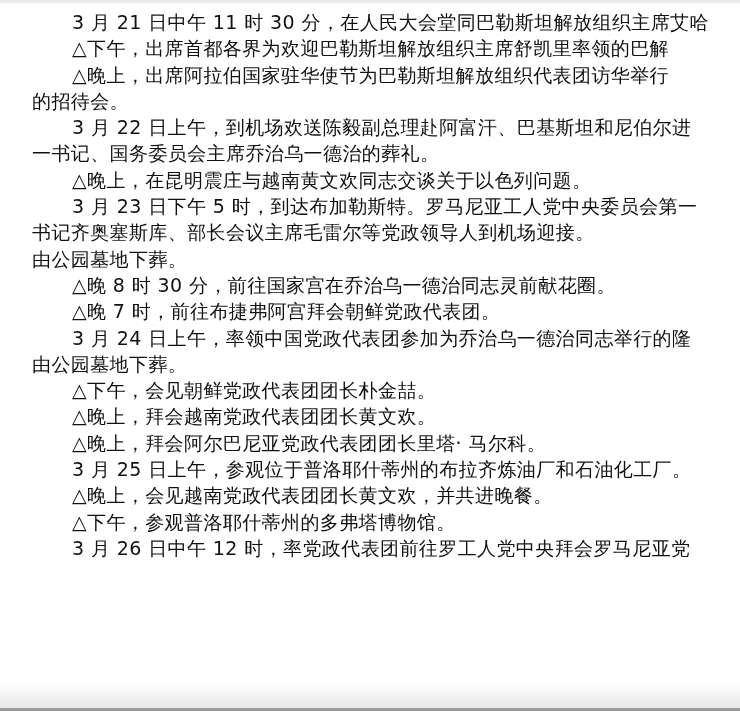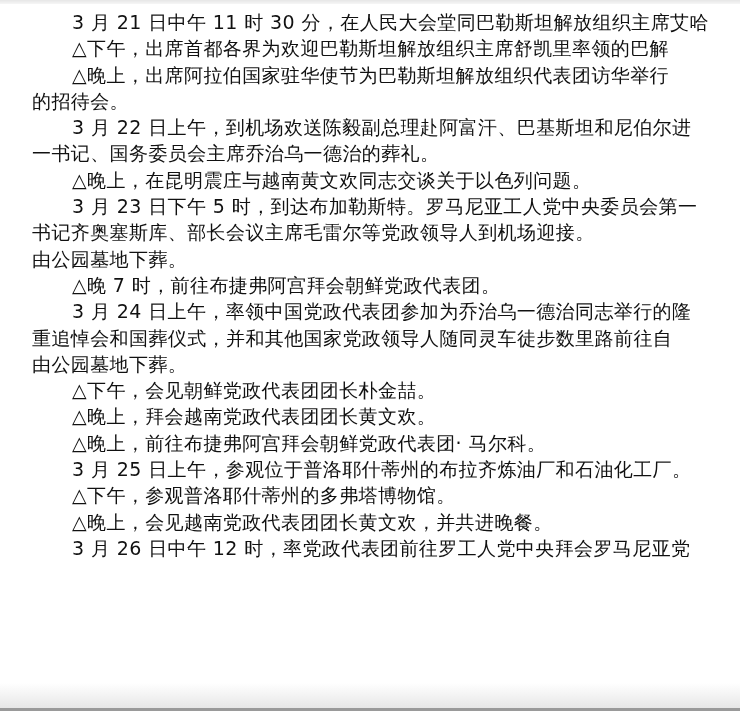--- a/index.html
+++ b/index.html
@@ -41,27 +41,27 @@
   <div class="line indent">3 月 21 日中午 11 时 30 分，在人民大会堂同巴勒斯坦解放组织主席艾哈</div>
   <div class="line indent">△下午，出席首都各界为欢迎巴勒斯坦解放组织主席舒凯里率领的巴解</div>
   <div class="line indent">△晚上，出席阿拉伯国家驻华使节为巴勒斯坦解放组织代表团访华举行</div>
   <div class="line">的招待会。</div>
   <div class="line indent">3 月 22 日上午，到机场欢送陈毅副总理赴阿富汗、巴基斯坦和尼伯尔进</div>
   <div class="line">一书记、国务委员会主席乔治乌一德治的葬礼。</div>
   <div class="line indent">△晚上，在昆明震庄与越南黄文欢同志交谈关于以色列问题。</div>
   <div class="line indent">3 月 23 日下午 5 时，到达布加勒斯特。罗马尼亚工人党中央委员会第一</div>
   <div class="line">书记齐奥塞斯库、部长会议主席毛雷尔等党政领导人到机场迎接。</div>
   <div class="line">由公园墓地下葬。</div>
+  <div class="line indent">△晚 8 时 30 分，前往国家宫在乔治乌一德治同志灵前献花圈。</div>
   <div class="line indent">△晚 7 时，前往布捷弗阿宫拜会朝鲜党政代表团。</div>
   <div class="line indent">3 月 24 日上午，率领中国党政代表团参加为乔治乌一德治同志举行的隆</div>
-  <div class="line">重追悼会和国葬仪式，并和其他国家党政领导人随同灵车徒步数里路前往自</div>
   <div class="line">由公园墓地下葬。</div>
   <div class="line indent">△下午，会见朝鲜党政代表团团长朴金喆。</div>
   <div class="line indent">△晚上，拜会越南党政代表团团长黄文欢。</div>
-  <div class="line indent">△晚上，前往布捷弗阿宫拜会朝鲜党政代表团· 马尔科。</div>
+  <div class="line indent">△晚上，拜会阿尔巴尼亚党政代表团团长里塔· 马尔科。</div>
   <div class="line indent">3 月 25 日上午，参观位于普洛耶什蒂州的布拉齐炼油厂和石油化工厂。</div>
+  <div class="line indent">△晚上，会见越南党政代表团团长黄文欢，并共进晚餐。</div>
   <div class="line indent">△下午，参观普洛耶什蒂州的多弗塔博物馆。</div>
-  <div class="line indent">△晚上，会见越南党政代表团团长黄文欢，并共进晚餐。</div>
   <div class="line indent">3 月 26 日中午 12 时，率党政代表团前往罗工人党中央拜会罗马尼亚党</div>
 </div>
 
 <div class="bottom-shade"></div>
 <div class="bottom-rule"></div>
 
 </body></html>

